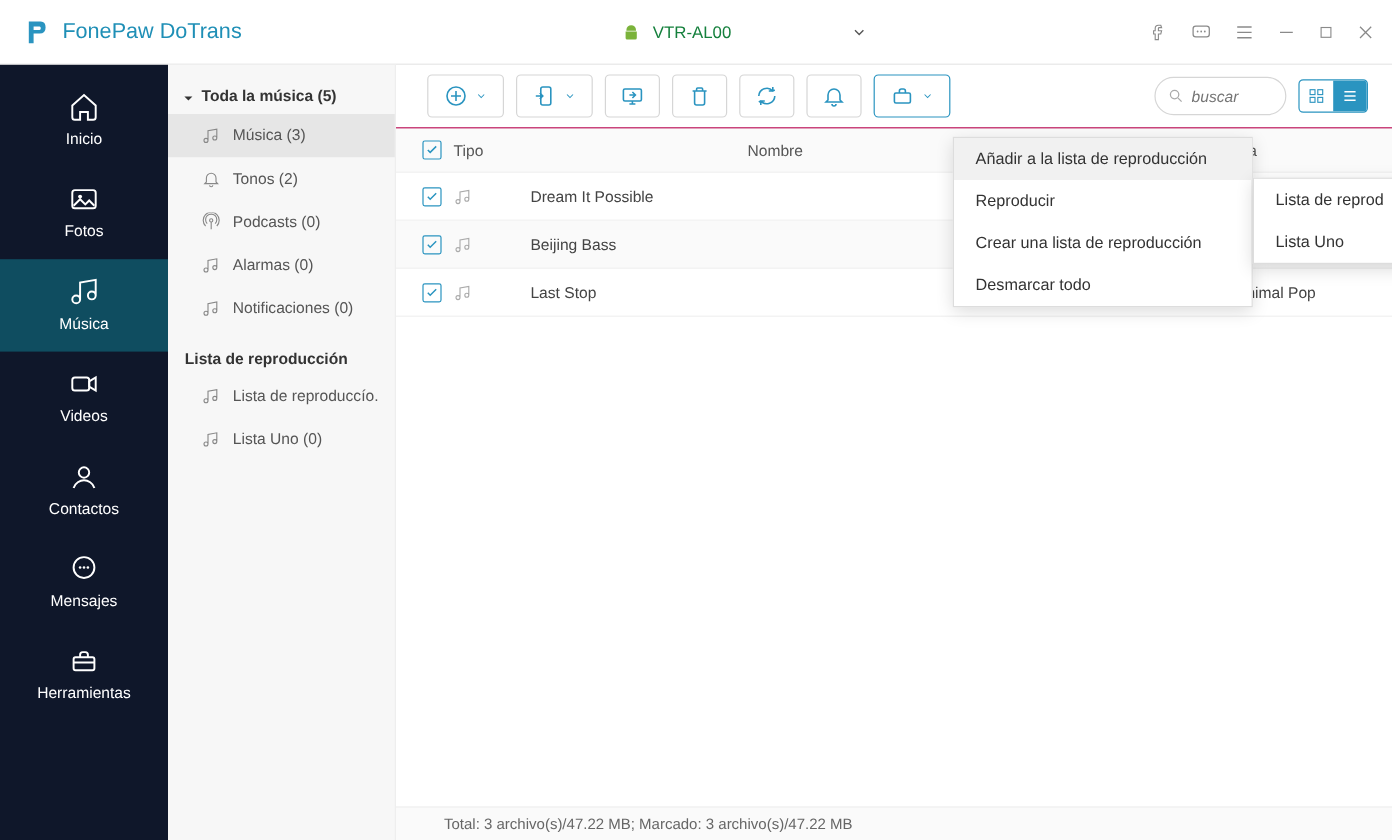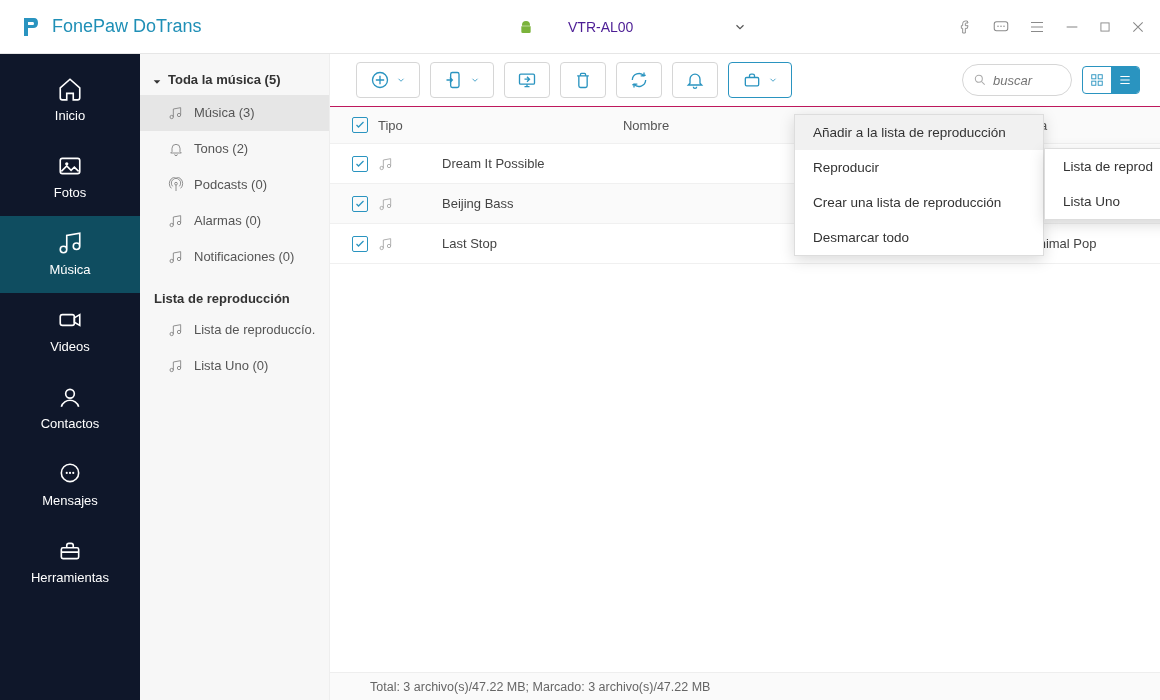--- a/index.html
+++ b/index.html
@@ -6,21 +6,21 @@
   body { width: 1160px; height: 700px; overflow: hidden; background: #fff; }
   .app { display: flex; flex-direction: column; width: 1160px; height: 700px; }
 
   
   .titlebar { height: 54px; display: flex; align-items: center; padding: 0 14px 0 18px; border-bottom: 1px solid #e6e6e6; }
   .logo-wrap { display: flex; align-items: center; gap: 10px; min-width: 320px; }
   .logo { width: 24px; height: 24px; }
   .app-title { color: #1f8fb6; font-size: 18px; font-weight: 400; }
   .device-wrap { display: flex; align-items: center; gap: 10px; flex: 1; padding-left: 180px; }
   .android-icon { width: 16px; height: 16px; }
-  .device-name { color: #4c1d95; font-size: 14px; margin-left: 24px; }
+  .device-name { color: #15803d; font-size: 14px; }
   .device-chevron { margin-left: 90px; color: #555; }
   .win-controls { display: flex; align-items: center; gap: 18px; color: #7a7a7a; }
   .win-controls > * { cursor: default; }
 
   
   .body { flex: 1; display: flex; min-height: 0; }
 
   
   .nav { width: 140px; background: #0f172a; color: #fff; display: flex; flex-direction: column; padding-top: 8px; }
   .nav-item { display: flex; flex-direction: column; align-items: center; gap: 6px; padding: 14px 0 16px; font-size: 13px; cursor: default; }

